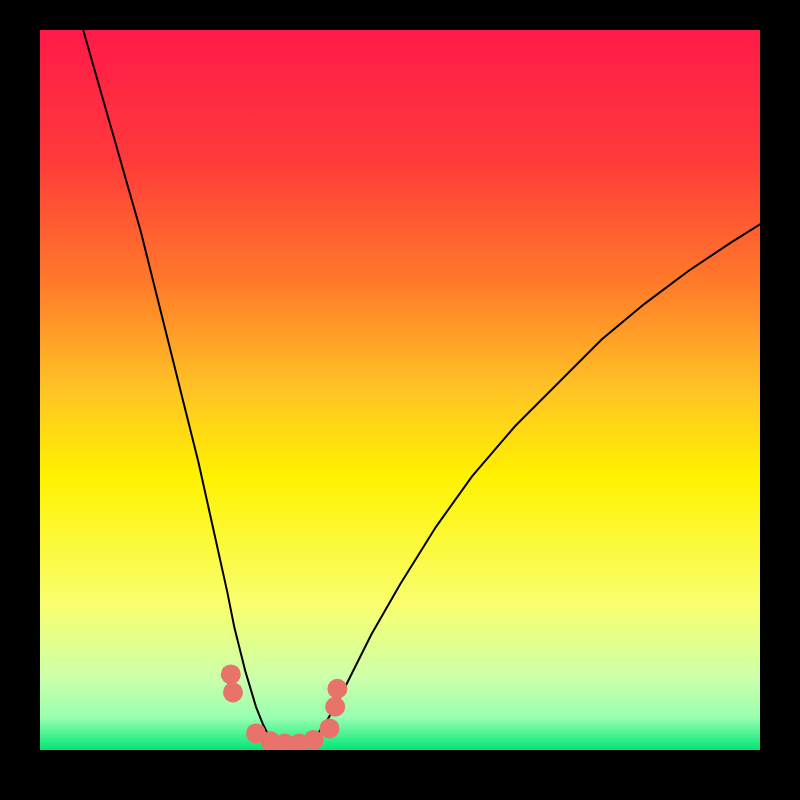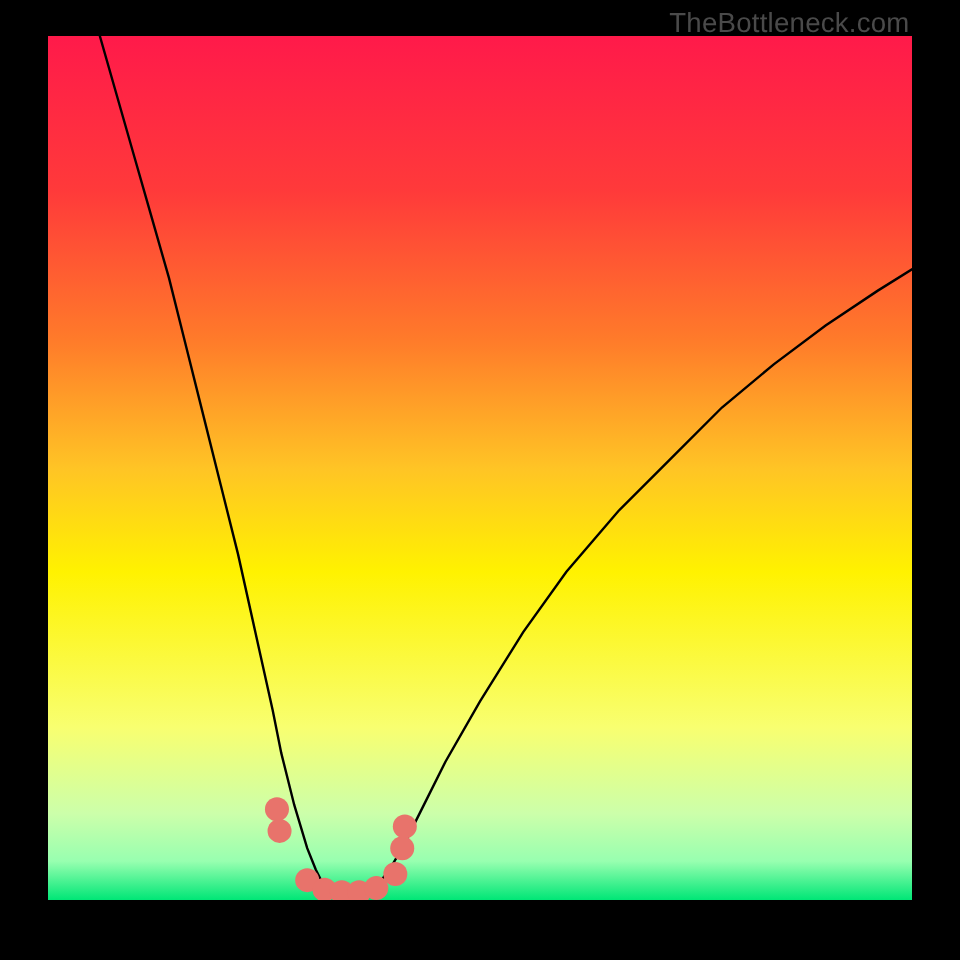--- a/index.html
+++ b/index.html
@@ -34,21 +34,20 @@
     font-size: 23px;
     letter-spacing: 0.2px;
     font-weight: 500;
   }
   svg { display: block; }
 </style>
 </head>
 <body>
 
 <div class="frame">
-  <div class="watermark">TheBottleneck.com</div>
   <div class="plot-area">
     <svg id="chart-svg" width="720" height="720" viewBox="0 0 720 720">
       <defs>
         <linearGradient id="bg-grad" x1="0" y1="0" x2="0" y2="1">
             <stop offset="0%" stop-color="#ff1a4a"></stop>
             <stop offset="18%" stop-color="#ff3a3a"></stop>
             <stop offset="35%" stop-color="#ff7a2a"></stop>
             <stop offset="50%" stop-color="#ffc425"></stop>
             <stop offset="62%" stop-color="#fff200"></stop>
             <stop offset="80%" stop-color="#f8ff70"></stop>

